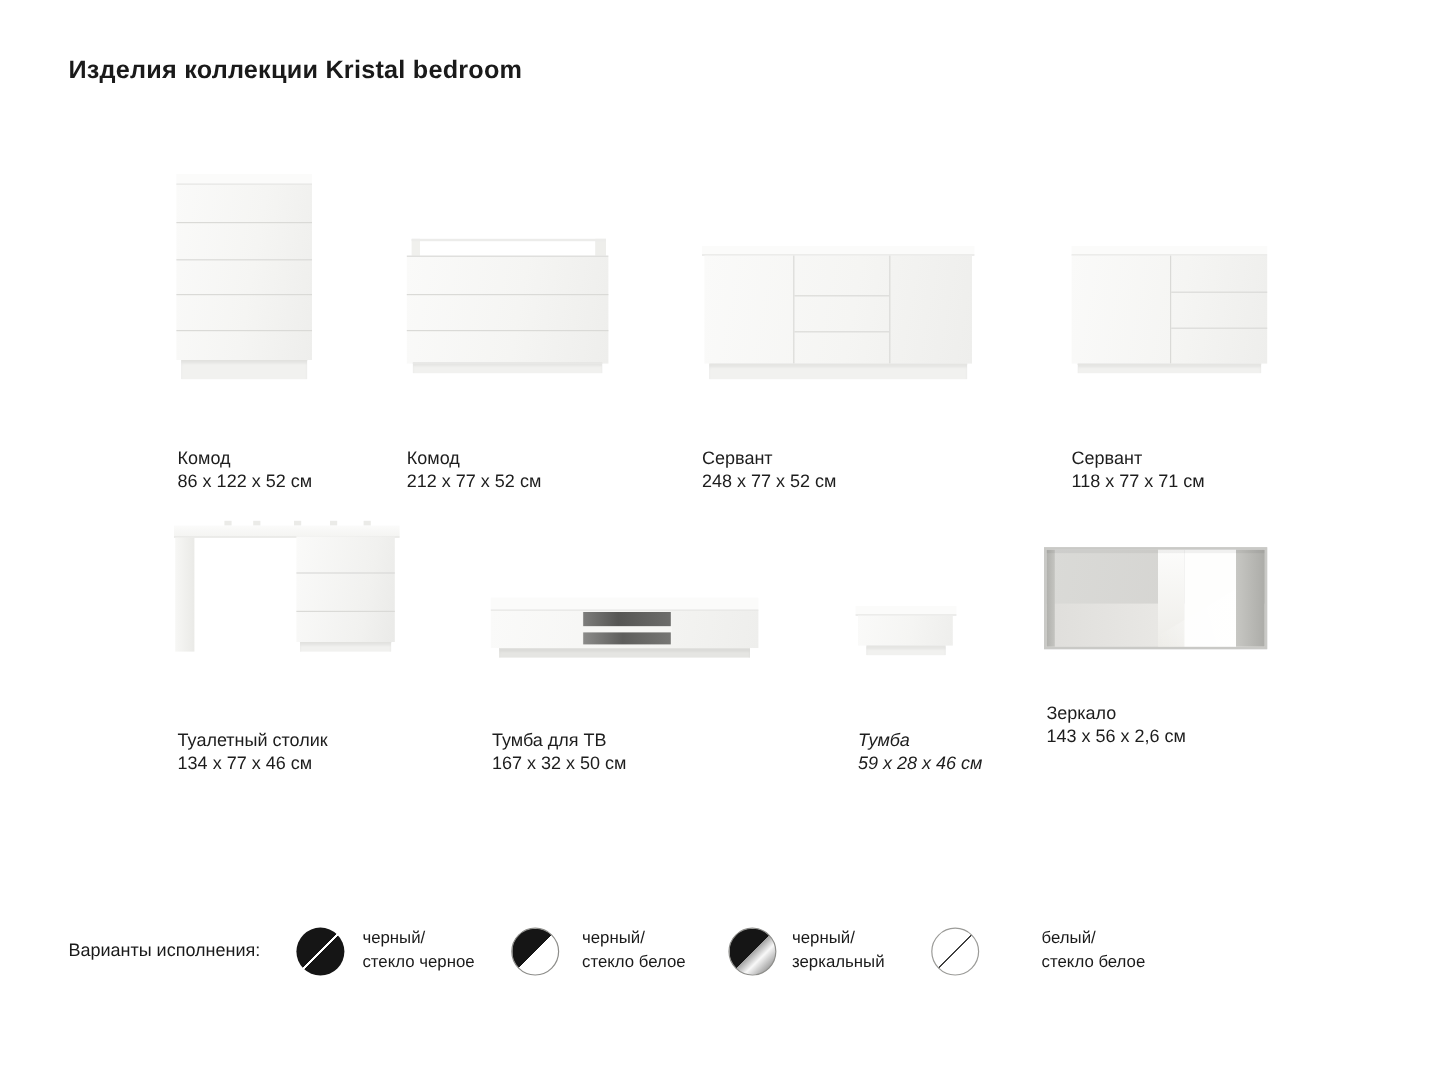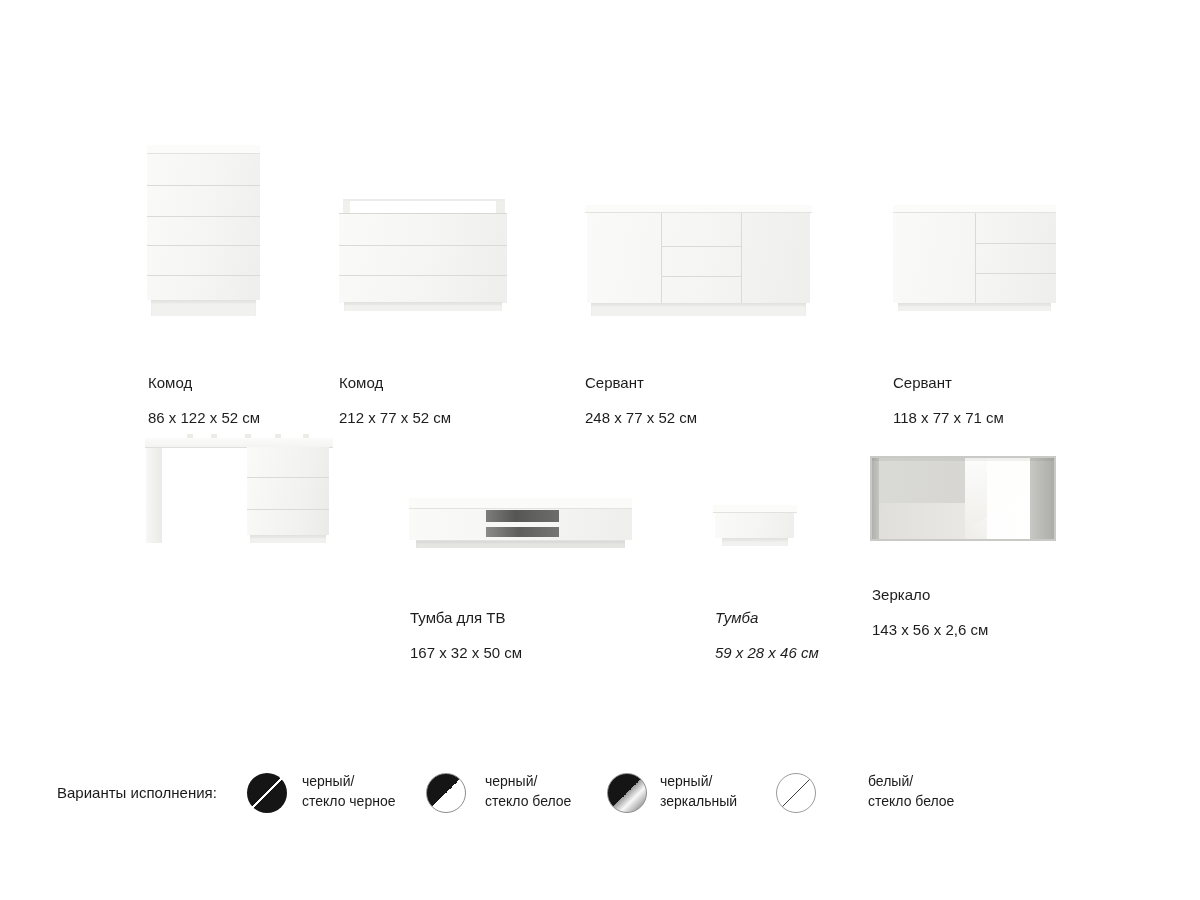--- a/index.html
+++ b/index.html
@@ -3,21 +3,21 @@
 <meta charset="utf-8">
 <style>
   html,body{margin:0;padding:0;background:#ffffff;}
   .page{position:relative;width:1200px;height:900px;background:#ffffff;overflow:hidden;
         font-family:"Liberation Sans",sans-serif;color:#1d1d1d;}
   .title{position:absolute;left:57px;top:47px;font-size:21px;font-weight:700;letter-spacing:.2px;color:#1a1a1a;}
 
   
   .plabel{position:absolute;font-size:15px;line-height:18px;color:#1d1d1d;}
   .plabel .pname{display:block;margin-top:44px;}
-  .plabel .pdims{display:block;margin-top:17px;}
+  .plabel .pdims{display:block;margin-top:1px;}
   .lb1{left:148px;top:330px;} .lb2{left:339px;top:330px;} .lb3{left:585px;top:330px;} .lb4{left:893px;top:330px;}
   .lb5{left:148px;top:565px;} .lb6{left:410px;top:565px;} .lb7{left:715px;top:565px;font-style:italic;} .lb8{left:872px;top:542px;}
 
   
   .furn{position:absolute;}
   .furn div{position:absolute;}
   .f-main{background:linear-gradient(100deg,#fafaf9 0%,#f5f5f3 55%,#eeeeec 100%);}
   .hline{height:1px;background:#dadad7;left:0;right:0;}
   .vline{width:1px;background:#dadad7;}
   .f-plinth{background:#f1f1ef;border-top:1px solid #e2e2df;box-shadow:inset 0 2px 2px rgba(0,0,0,.05);}
@@ -106,20 +106,21 @@
        background:linear-gradient(135deg,#ffffff 48.7%,#3f3f3f 48.7%,#3f3f3f 51.3%,#ffffff 51.3%);}
   .vtext{position:absolute;top:771px;font-size:14px;line-height:20px;color:#1a1a1a;}
   .vt1{left:302px;} .vt2{left:485px;} .vt3{left:660px;} .vt4{left:868px;}
   .vtext span{display:block;}
 </style>
 </head>
 <body>
 
 <div class="page">
 
+  <div class="title">Изделия коллекции Kristal bedroom</div>
 
   <div class="furn p1">
     <div class="f-topslab"></div>
     <div class="f-main"></div>
     <div class="hline l1"></div>
       <div class="hline l2"></div>
       <div class="hline l3"></div>
       <div class="hline l4"></div>
     <div class="f-plinth"></div>
   </div>
@@ -207,20 +208,24 @@
     <div class="m-wall"></div>
     <div class="m-floor"></div>
     <div class="m-lpillar"></div>
     <div class="m-col"></div>
     <div class="m-door"></div>
     <div class="m-floorlight"></div>
     <div class="m-rpillar"></div>
     <div class="m-topshadow"></div>
   </div>
 
+  <div class="plabel lb5">
+    <span class="pname">Туалетный столик</span>
+    <span class="pdims">134 x 77 x 46 см</span>
+  </div>
   <div class="plabel lb6">
     <span class="pname">Тумба для ТВ</span>
     <span class="pdims">167 x 32 x 50 см</span>
   </div>
   <div class="plabel lb7">
     <span class="pname">Тумба</span>
     <span class="pdims">59 x 28 x 46 см</span>
   </div>
   <div class="plabel lb8">
     <span class="pname">Зеркало</span>

